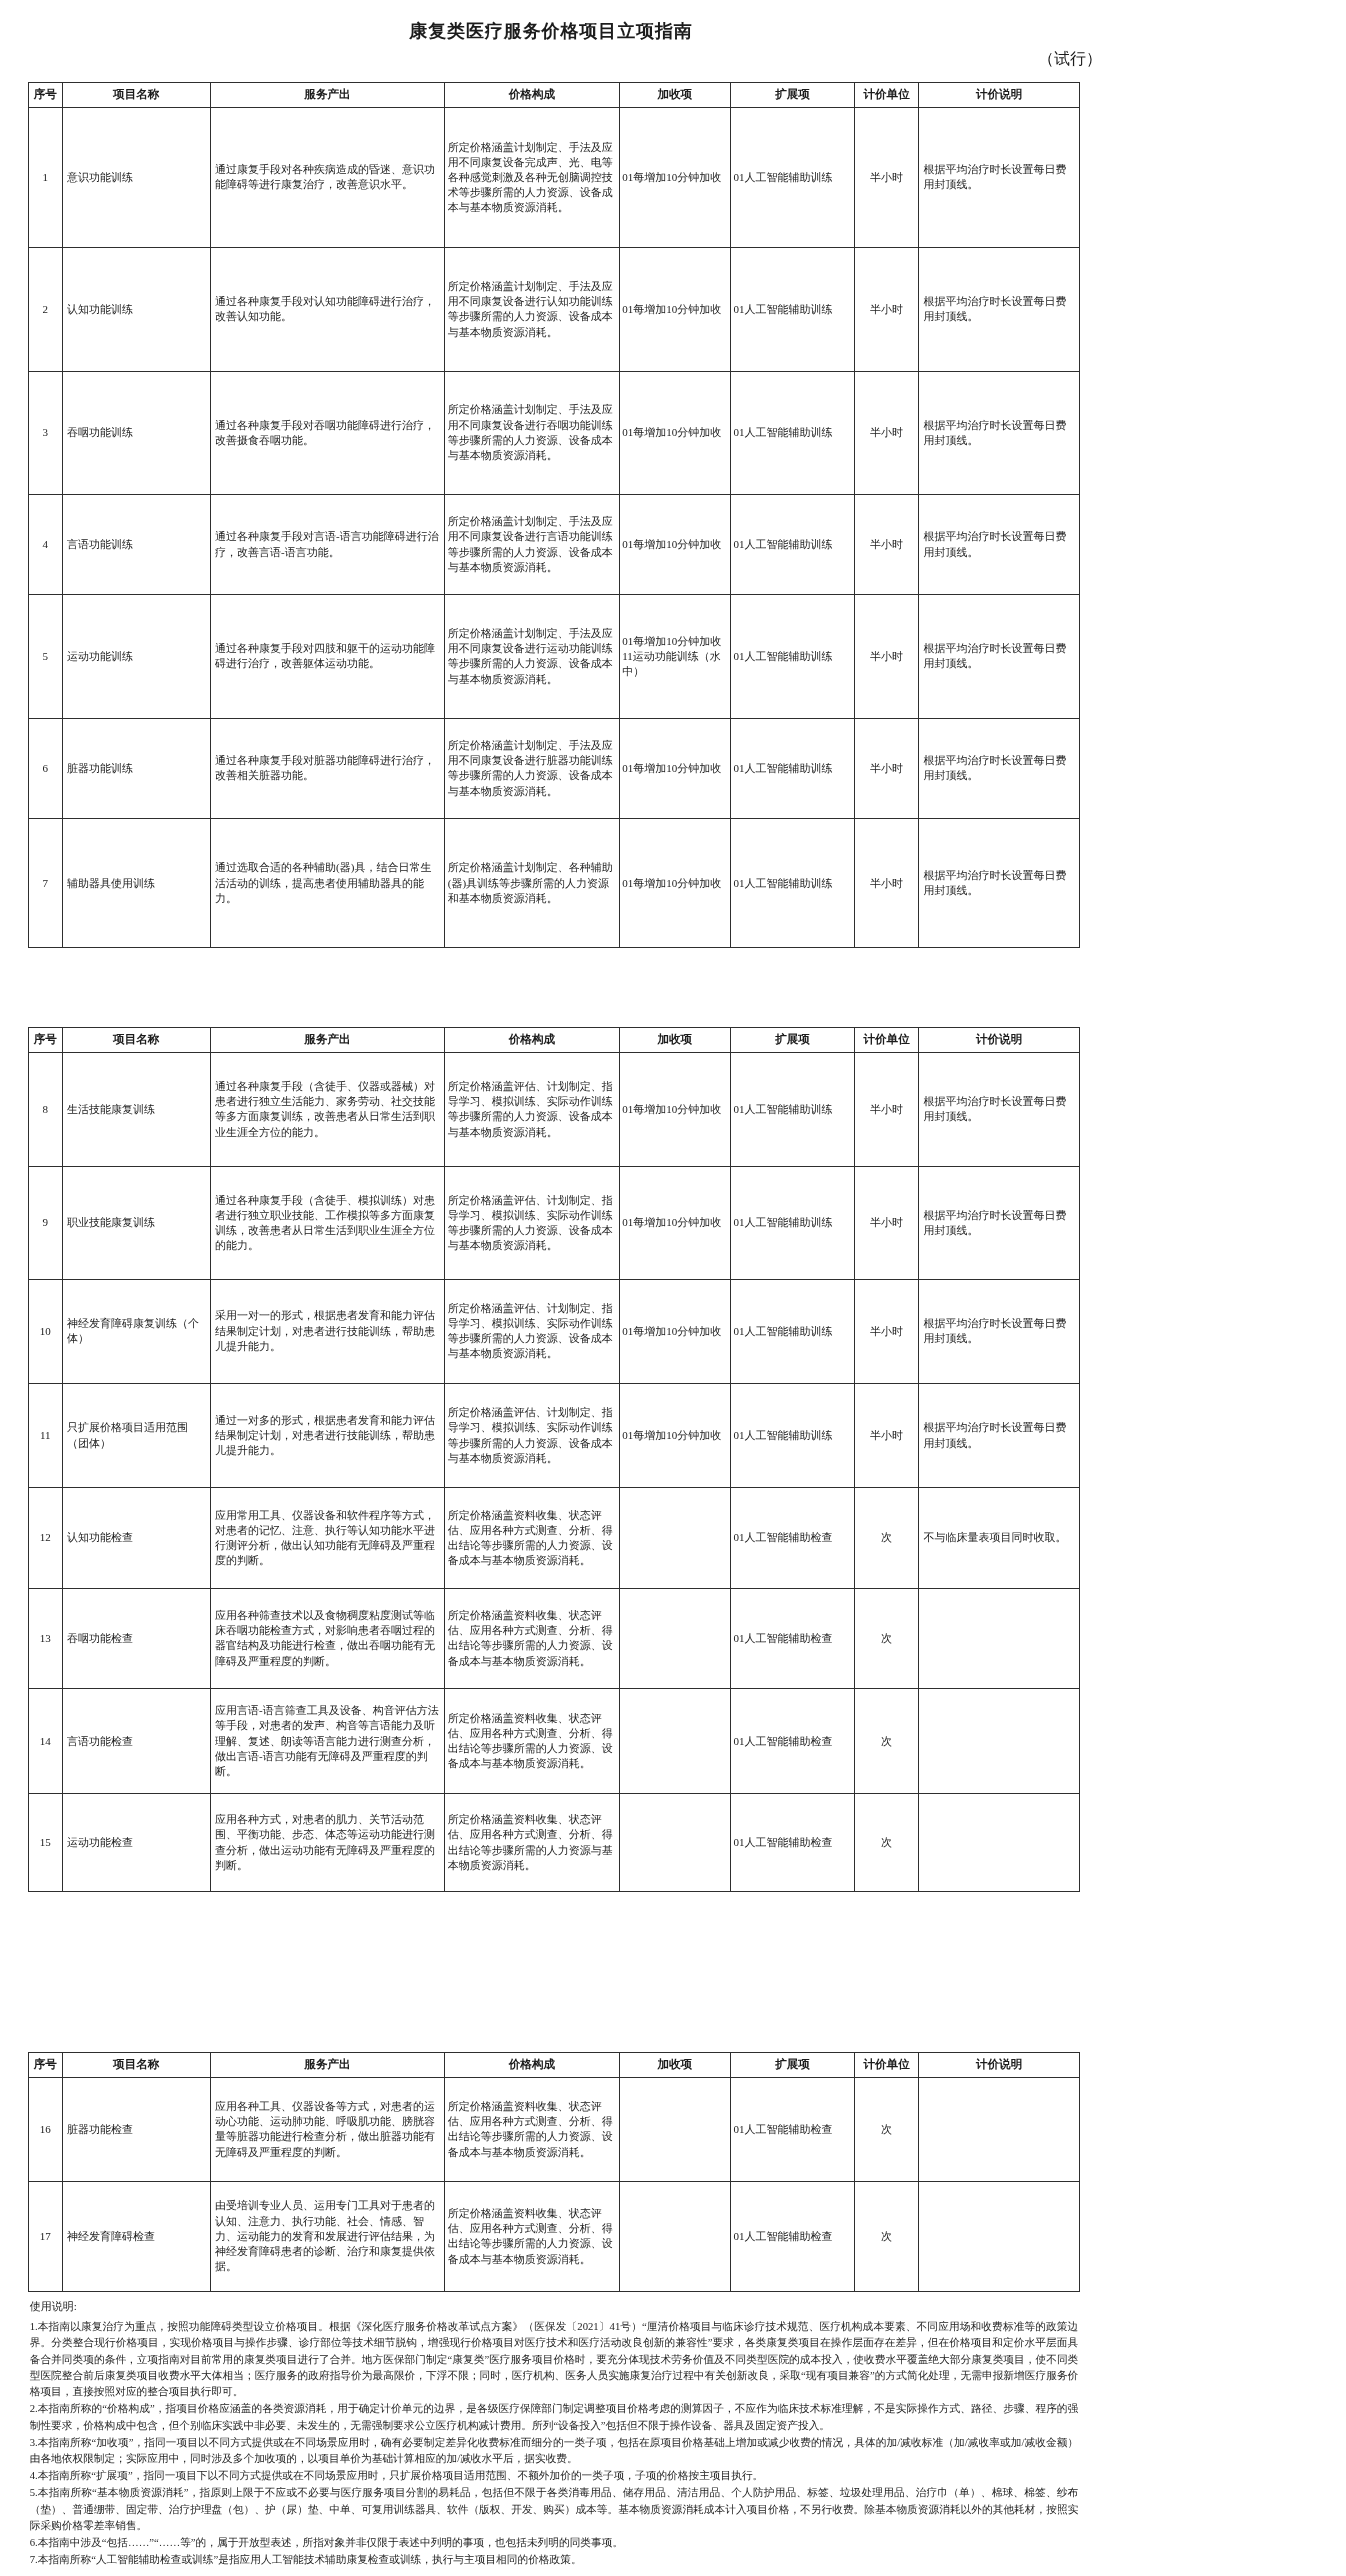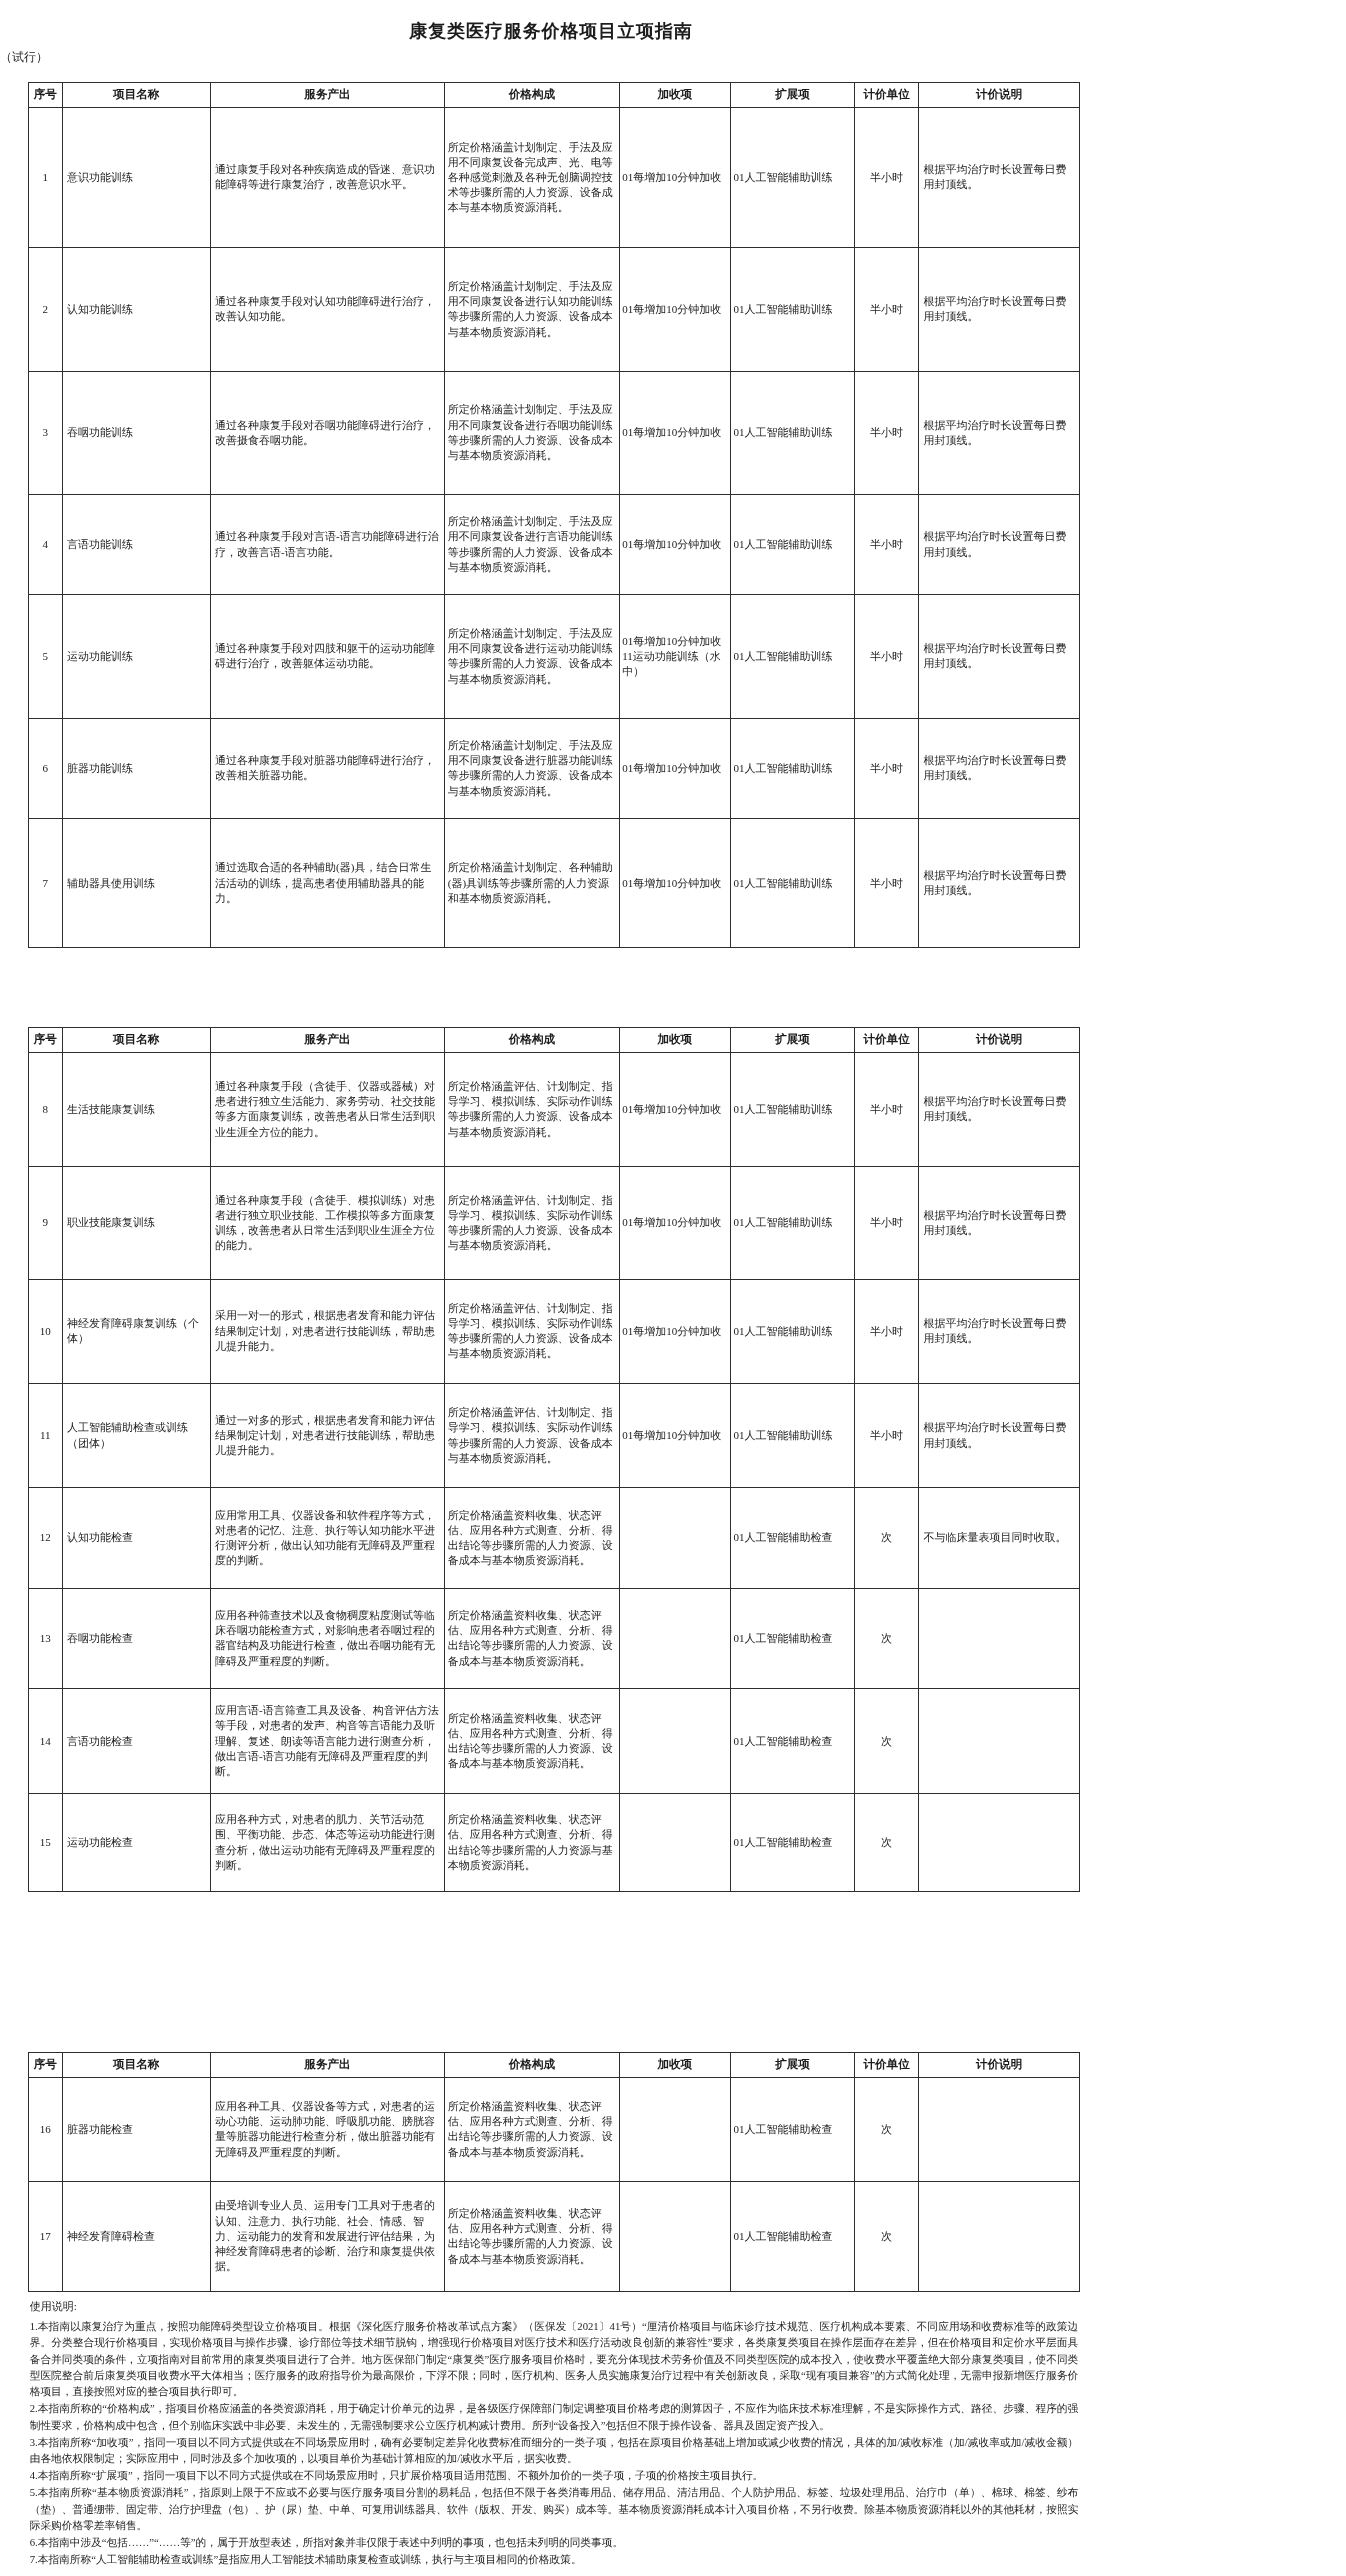--- a/index.html
+++ b/index.html
@@ -11,21 +11,21 @@
     font-family:"Liberation Serif","DejaVu Serif",serif;
     color:#1c1c1c;
     overflow:hidden;
   }
   .title{
     position:absolute;top:19px;left:0;width:100%;
     text-align:center;font-size:18px;font-weight:bold;letter-spacing:0.9px;
   }
   .subtitle{
     position:absolute;top:49px;left:0;width:100%;
-    text-align:left;font-size:12px;
+    text-align:right;font-size:16px;
   }
   .tblock{position:absolute;left:28px;right:22px;}
   .tb1{top:82px;}
   .tb2{top:1027px;}
   .tb3{top:2052px;}
   table.t{
     width:100%;
     border-collapse:collapse;
     table-layout:fixed;
     border:1.7px solid #000;
@@ -230,21 +230,21 @@
             <td class="c1">神经发育障碍康复训练（个体）</td>
             <td class="c2">采用一对一的形式，根据患者发育和能力评估结果制定计划，对患者进行技能训练，帮助患儿提升能力。</td>
             <td class="c3">所定价格涵盖评估、计划制定、指导学习、模拟训练、实际动作训练等步骤所需的人力资源、设备成本与基本物质资源消耗。</td>
             <td class="c4">01每增加10分钟加收</td>
             <td class="c5">01人工智能辅助训练</td>
             <td class="c6">半小时</td>
             <td class="c7">根据平均治疗时长设置每日费用封顶线。</td>
           </tr>
           <tr>
             <td class="c0">11</td>
-            <td class="c1">人工智能辅助检查或训练（团体）</td>
+            <td class="c1">只扩展价格项目适用范围（团体）</td>
             <td class="c2">通过一对多的形式，根据患者发育和能力评估结果制定计划，对患者进行技能训练，帮助患儿提升能力。</td>
             <td class="c3">所定价格涵盖评估、计划制定、指导学习、模拟训练、实际动作训练等步骤所需的人力资源、设备成本与基本物质资源消耗。</td>
             <td class="c4">01每增加10分钟加收</td>
             <td class="c5">01人工智能辅助训练</td>
             <td class="c6">半小时</td>
             <td class="c7">根据平均治疗时长设置每日费用封顶线。</td>
           </tr>
           <tr>
             <td class="c0">12</td>
             <td class="c1">认知功能检查</td>

